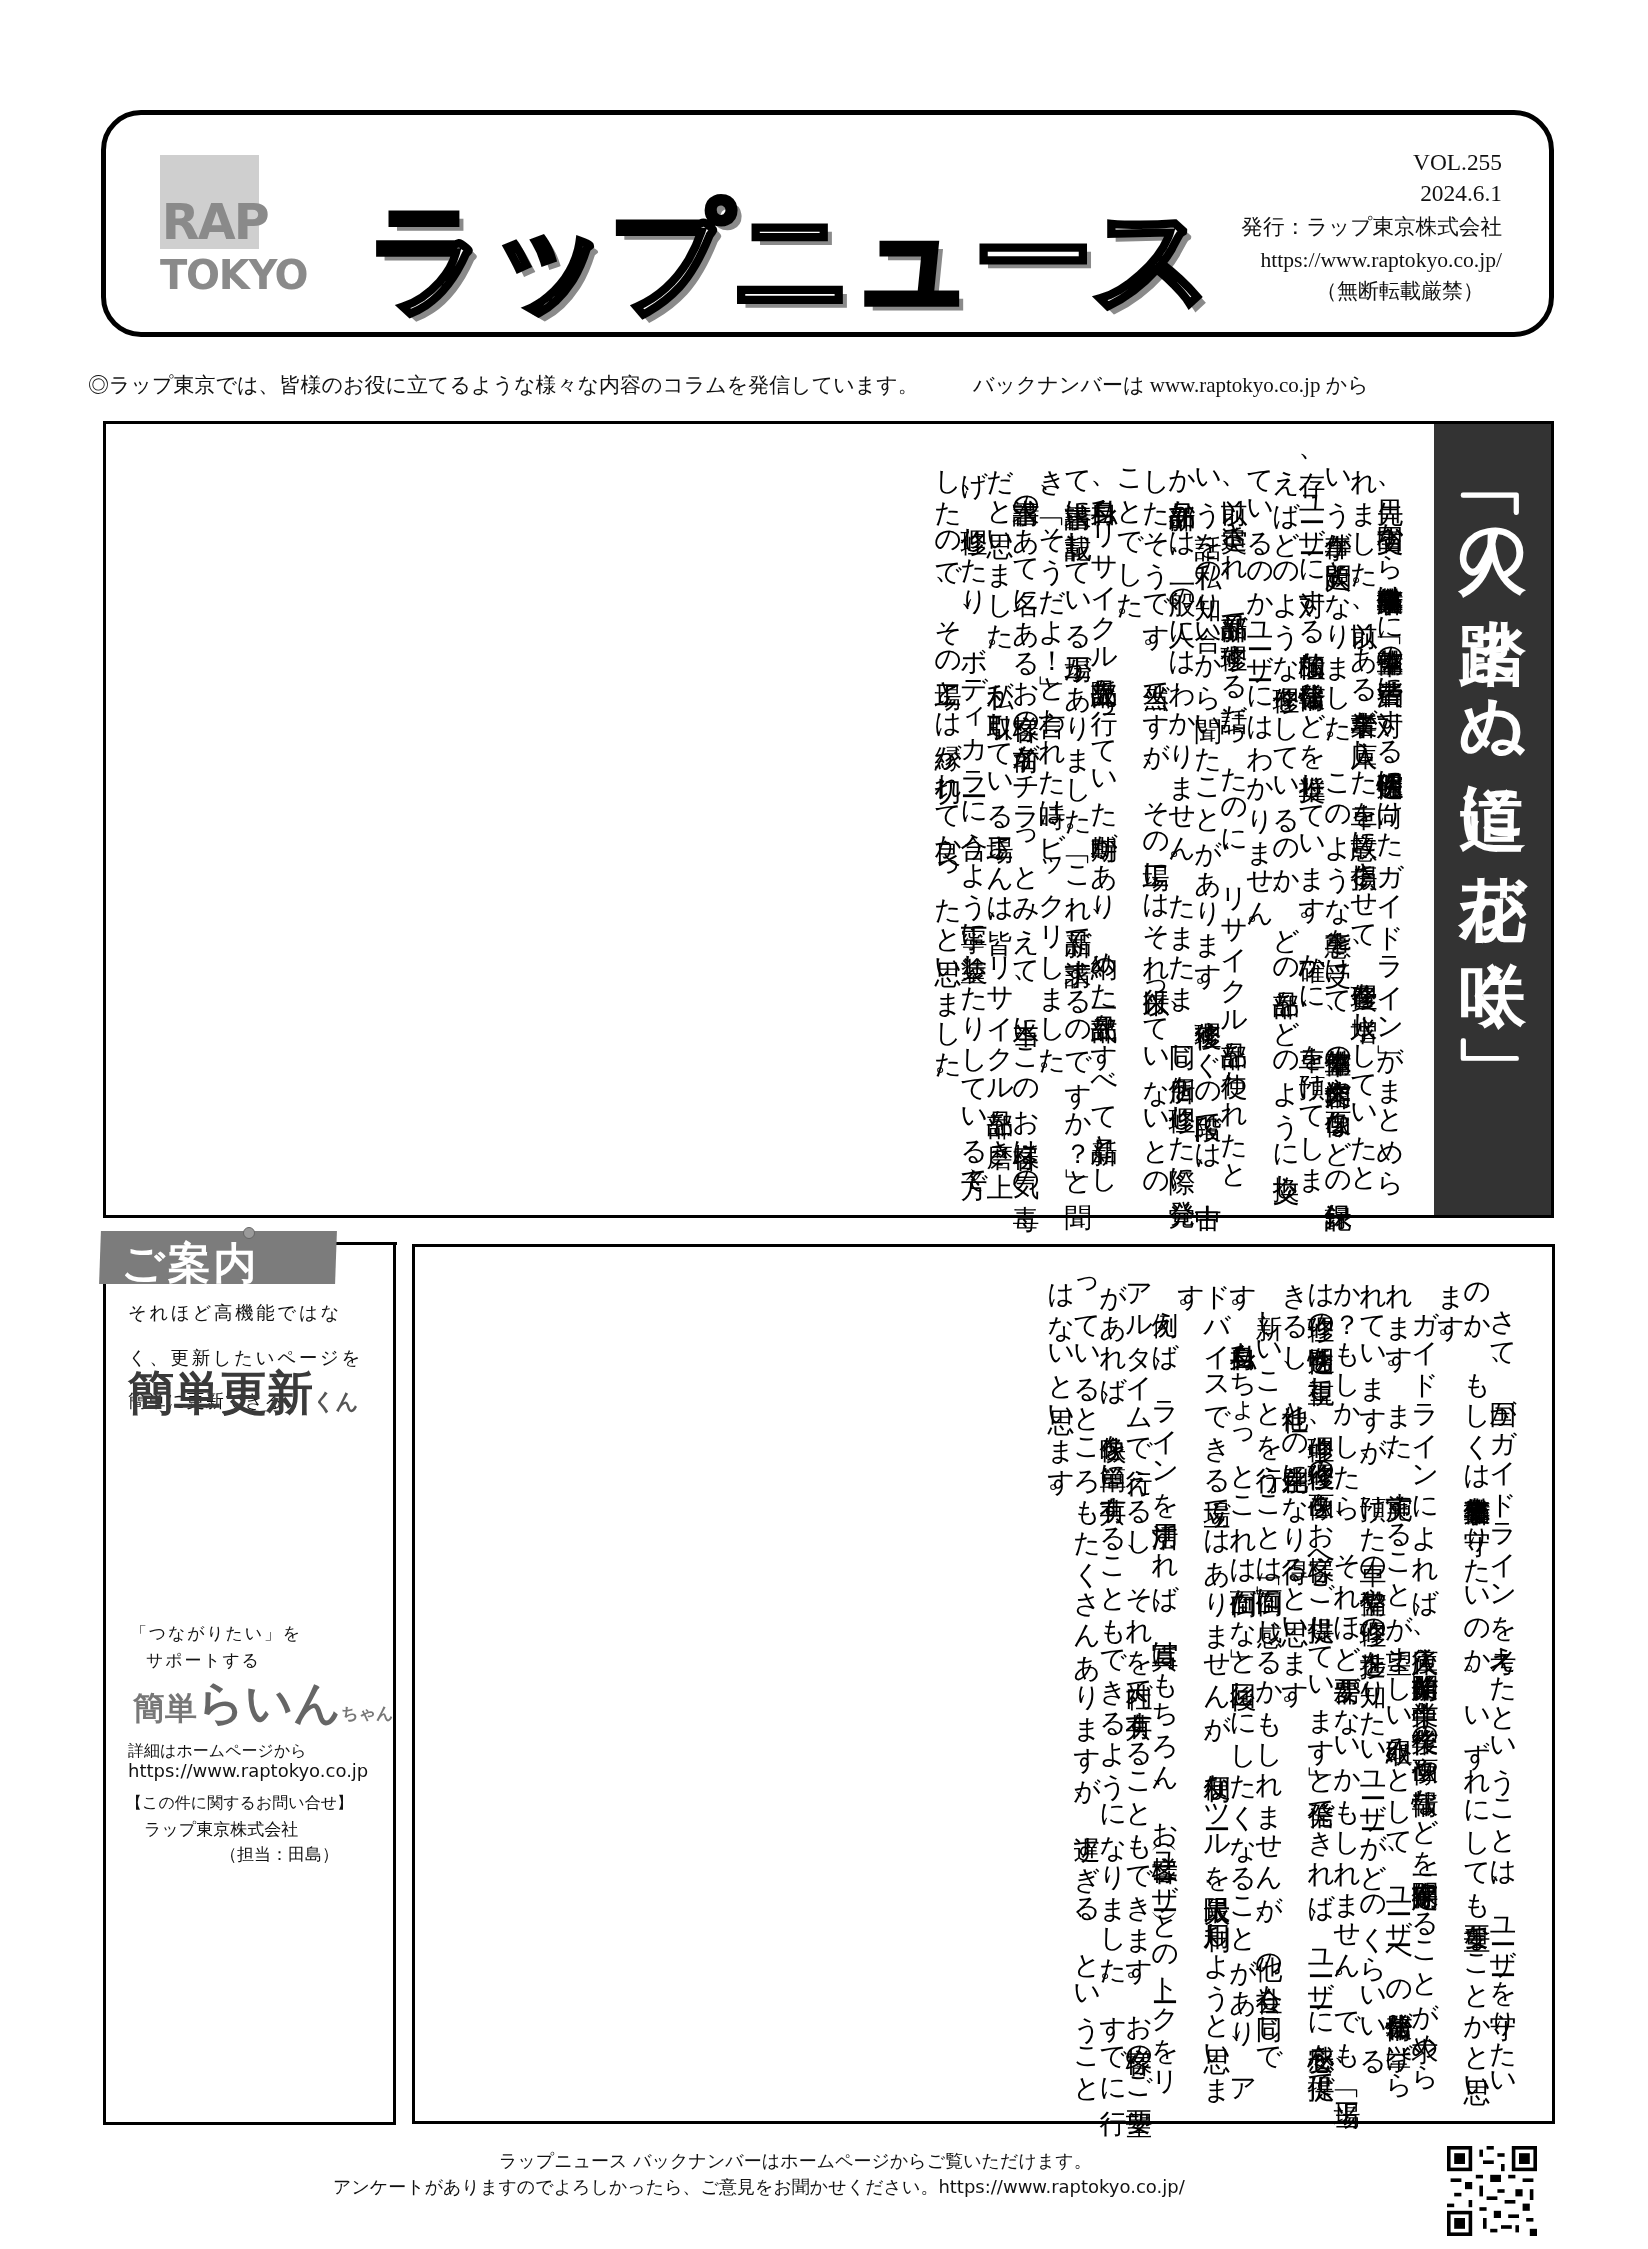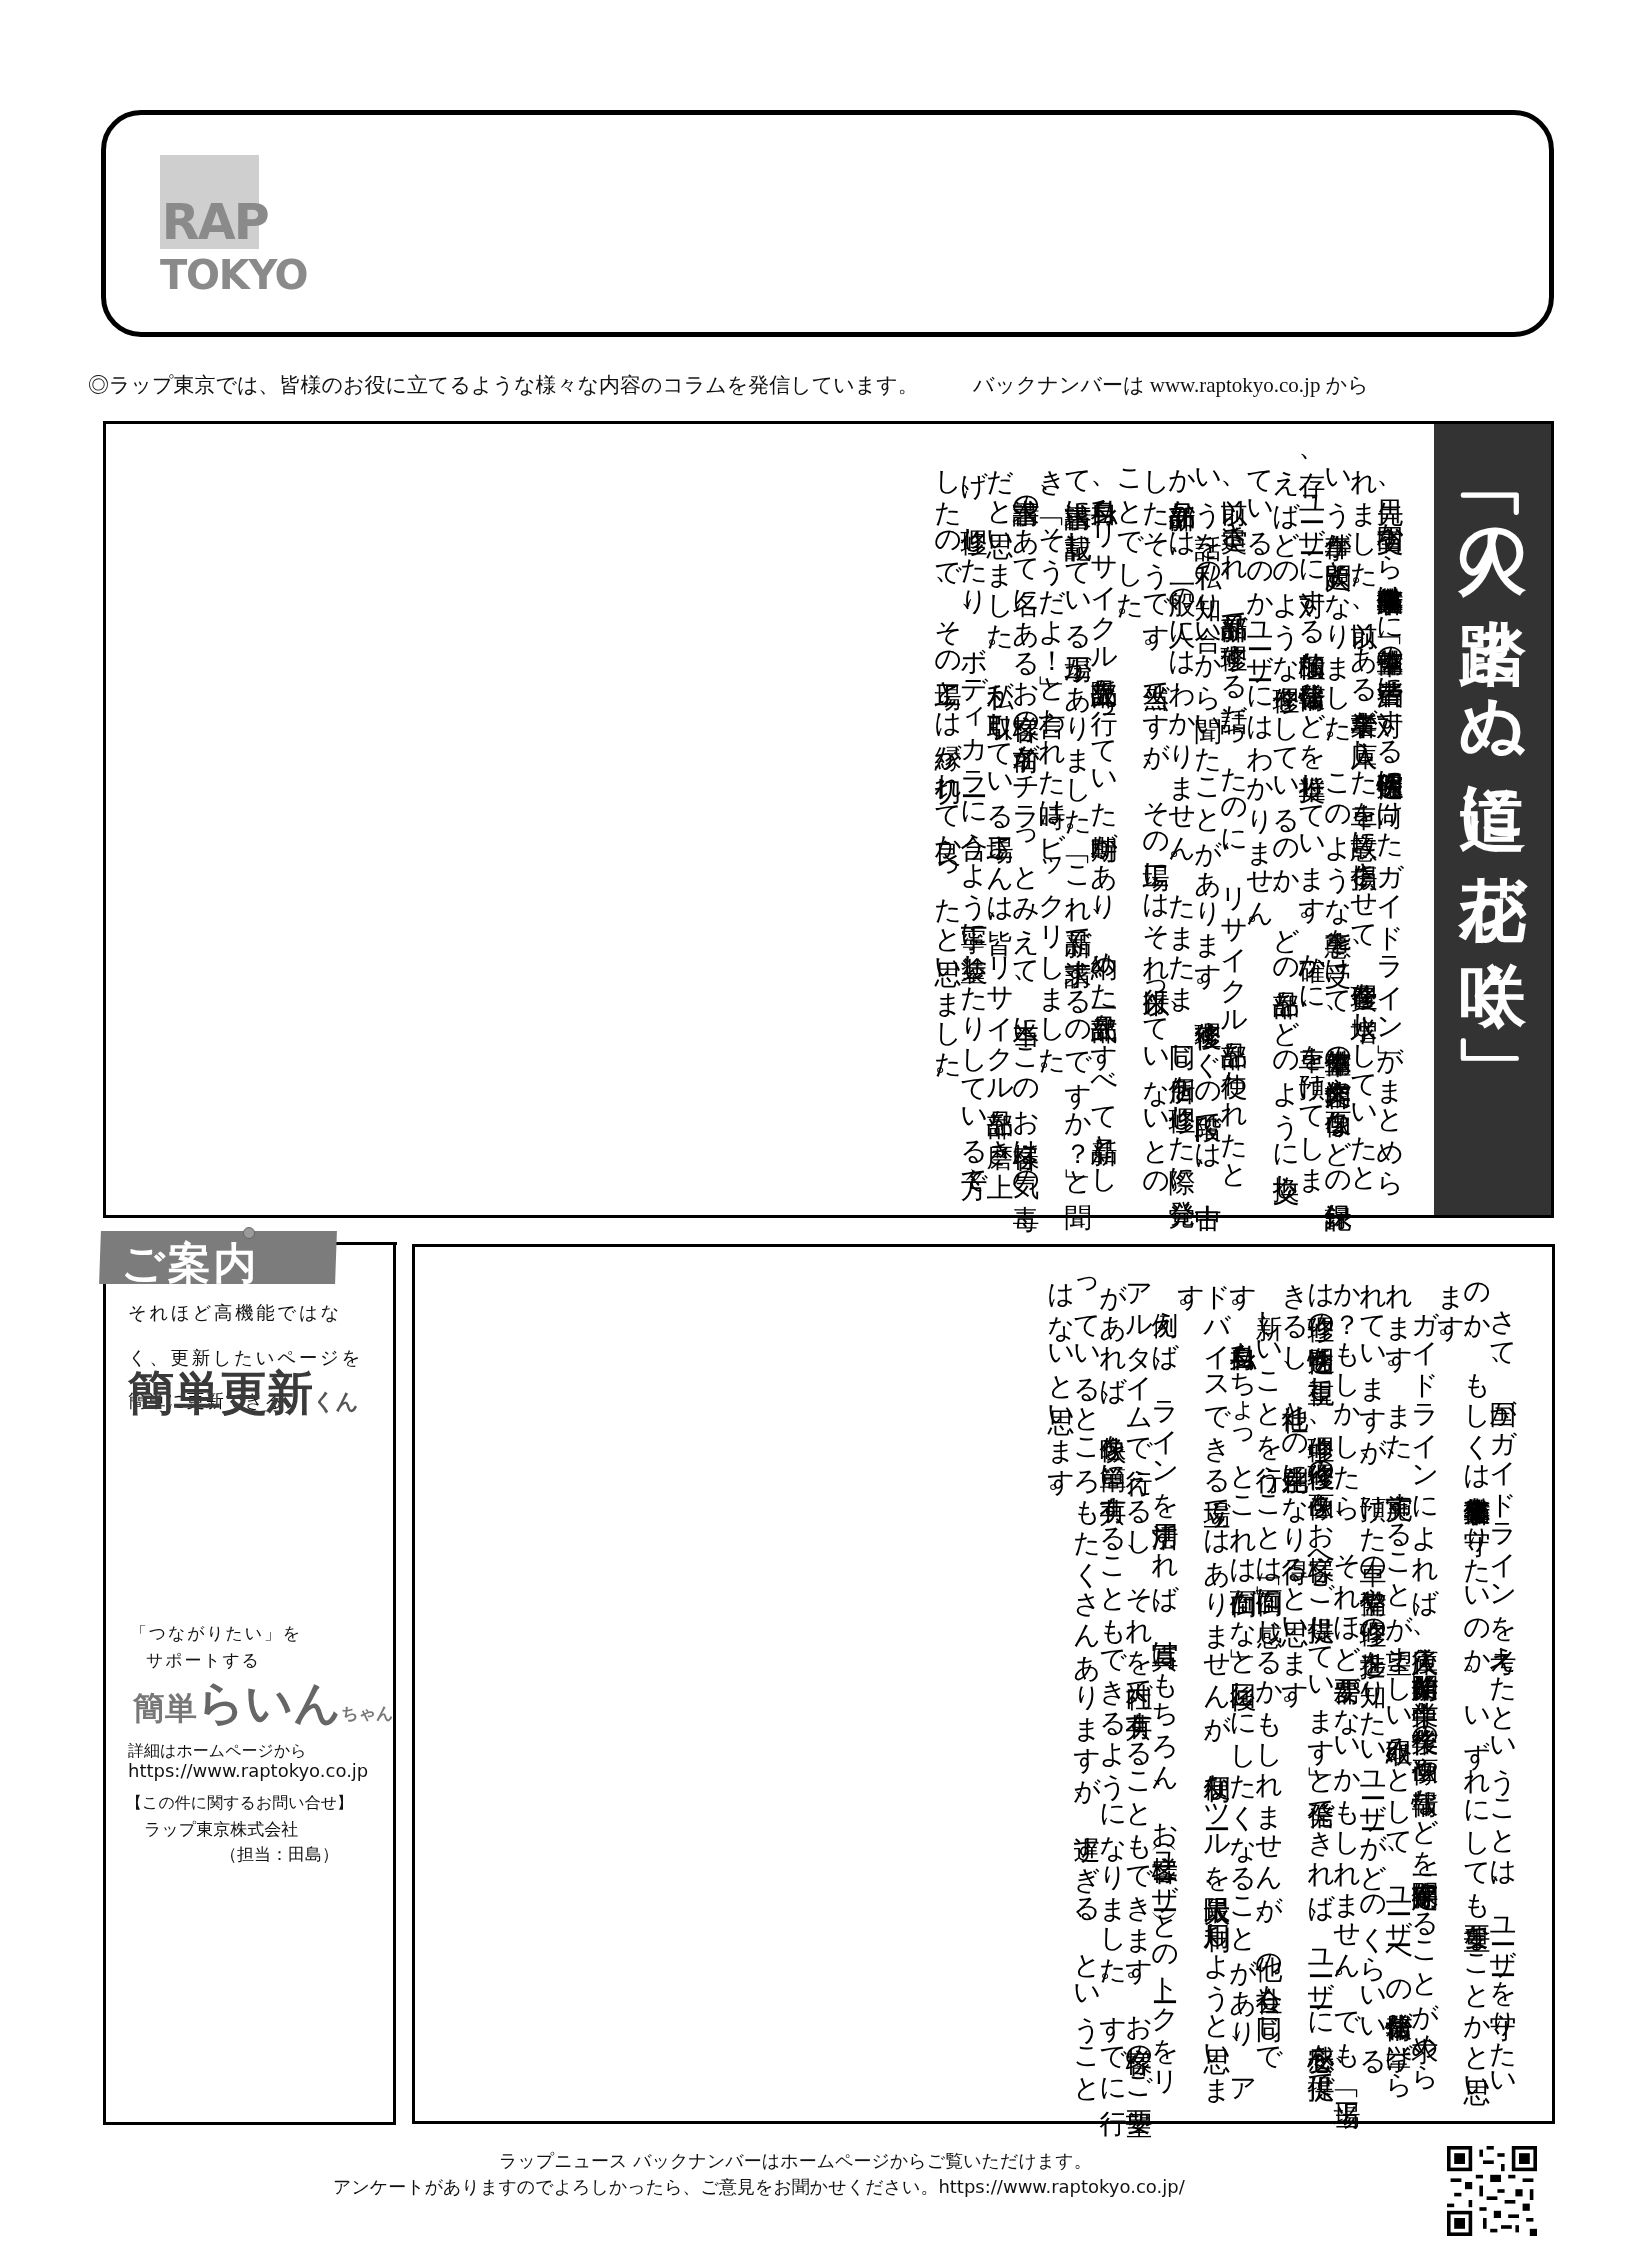--- a/index.html
+++ b/index.html
@@ -56,20 +56,28 @@
   .qr { position:absolute; left:1447px; top:2146px; width:90px; height:90px; }
 </style>
 </head>
 <body>
 
 <div class="masthead">
   <div class="logo">
     <div class="logo-box"></div>
     <div class="logo-rap">RAP</div>
     <div class="logo-tokyo">TOKYO</div>
+  </div>
+  <div class="title-main">ラップニュース</div>
+  <div class="meta">
+    <div class="vol">VOL.255</div>
+    <div class="date">2024.6.1</div>
+    <div class="pub">発行：ラップ東京株式会社</div>
+    <div class="url">https://www.raptokyo.co.jp/</div>
+    <div class="nodup">（無断転載厳禁）</div>
   </div>
 </div>
 
 <div class="intro-line">
   <span>◎ラップ東京では、皆様のお役に立てるような様々な内容のコラムを発信しています。</span>
   <span class="back">バックナンバーは www.raptokyo.co.jp から</span>
 </div>
 
 <div class="article-box">
   <div class="article-heading">

